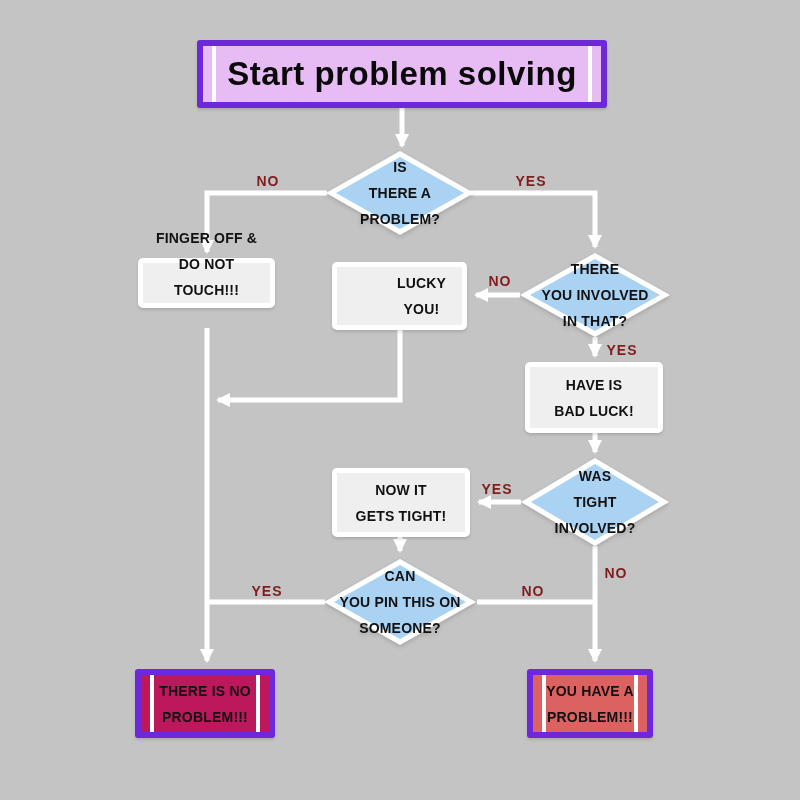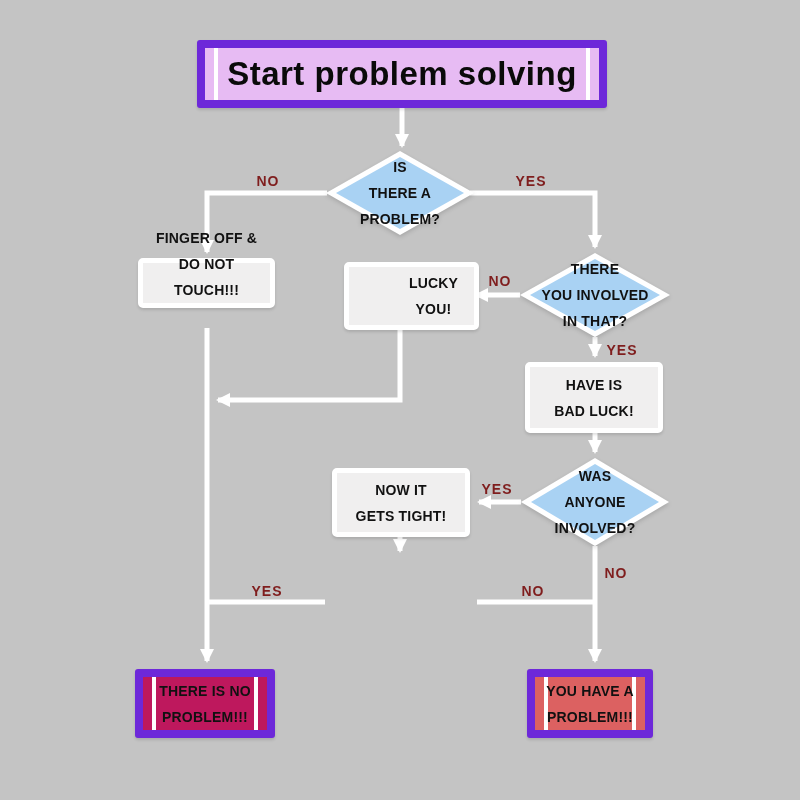--- a/index.html
+++ b/index.html
@@ -11,21 +11,21 @@
   svg.connectors{position:absolute;left:0;top:0;z-index:1;}
   .node{
     position:absolute;box-sizing:border-box;z-index:2;
     display:flex;align-items:center;justify-content:center;text-align:center;
   }
   .process{
     background:#f0efef;border:5px solid #ffffff;border-radius:5px;
     box-shadow:0 2px 3px rgba(0,0,0,0.13);
   }
   .terminator{
-    border:8px solid #6d28d9;border-radius:3px;
+    border:6px solid #6d28d9;border-radius:3px;
     box-shadow:0 2px 3px rgba(0,0,0,0.13);
   }
   .terminator.purple{background:#e7bbf3;}
   .terminator.green{background:#be185d;}
   .terminator.red{background:#dc6161;}
   .stripe{position:absolute;top:0;bottom:0;width:4px;background:#ffffff;}
   .stripe.l{left:9px;}
   .stripe.r{right:9px;}
   .diamond{
     position:absolute;z-index:2;
@@ -95,21 +95,21 @@
 THERE A
 PROBLEM?</span>
   </div>
 
   <div class="node process" style="left:138px;top:258px;width:137px;height:50px;align-items:flex-end;">
     <span class="node-label">FINGER OFF &amp;
 DO NOT
 TOUCH!!!</span>
   </div>
 
-  <div class="node process" style="left:344px;top:262px;width:135px;height:68px;padding-left:44px;">
+  <div class="node process" style="left:332px;top:262px;width:135px;height:68px;padding-left:44px;">
     <span class="node-label">LUCKY
 YOU!</span>
   </div>
 
   <div class="diamond" style="left:520px;top:253px;width:150px;height:84px;">
     <div class="d-outer"></div>
     <div class="d-inner"></div>
     <span class="node-label">THERE
 YOU INVOLVED
 IN THAT?</span>
@@ -117,29 +117,36 @@
 
   <div class="node process" style="left:525px;top:362px;width:138px;height:71px;">
     <span class="node-label">HAVE IS
 BAD LUCK!</span>
   </div>
 
   <div class="diamond" style="left:521px;top:458px;width:148px;height:88px;">
     <div class="d-outer"></div>
     <div class="d-inner"></div>
     <span class="node-label">WAS
-ANYONE
+TIGHT
 INVOLVED?</span>
   </div>
 
   <div class="node process" style="left:332px;top:468px;width:138px;height:69px;">
     <span class="node-label">NOW IT
 GETS TIGHT!</span>
   </div>
 
+  <div class="diamond" style="left:324px;top:559px;width:152px;height:86px;">
+    <div class="d-outer"></div>
+    <div class="d-inner"></div>
+    <span class="node-label">CAN
+YOU PIN THIS ON
+SOMEONE?</span>
+  </div>
 
   <div class="node terminator green" style="left:135px;top:669px;width:140px;height:69px;">
     <span class="stripe l"></span>
     <span class="stripe r"></span>
     <span class="node-label">THERE IS NO
 PROBLEM!!!</span>
   </div>
 
   <div class="node terminator red" style="left:527px;top:669px;width:126px;height:69px;">
     <span class="stripe l"></span>

